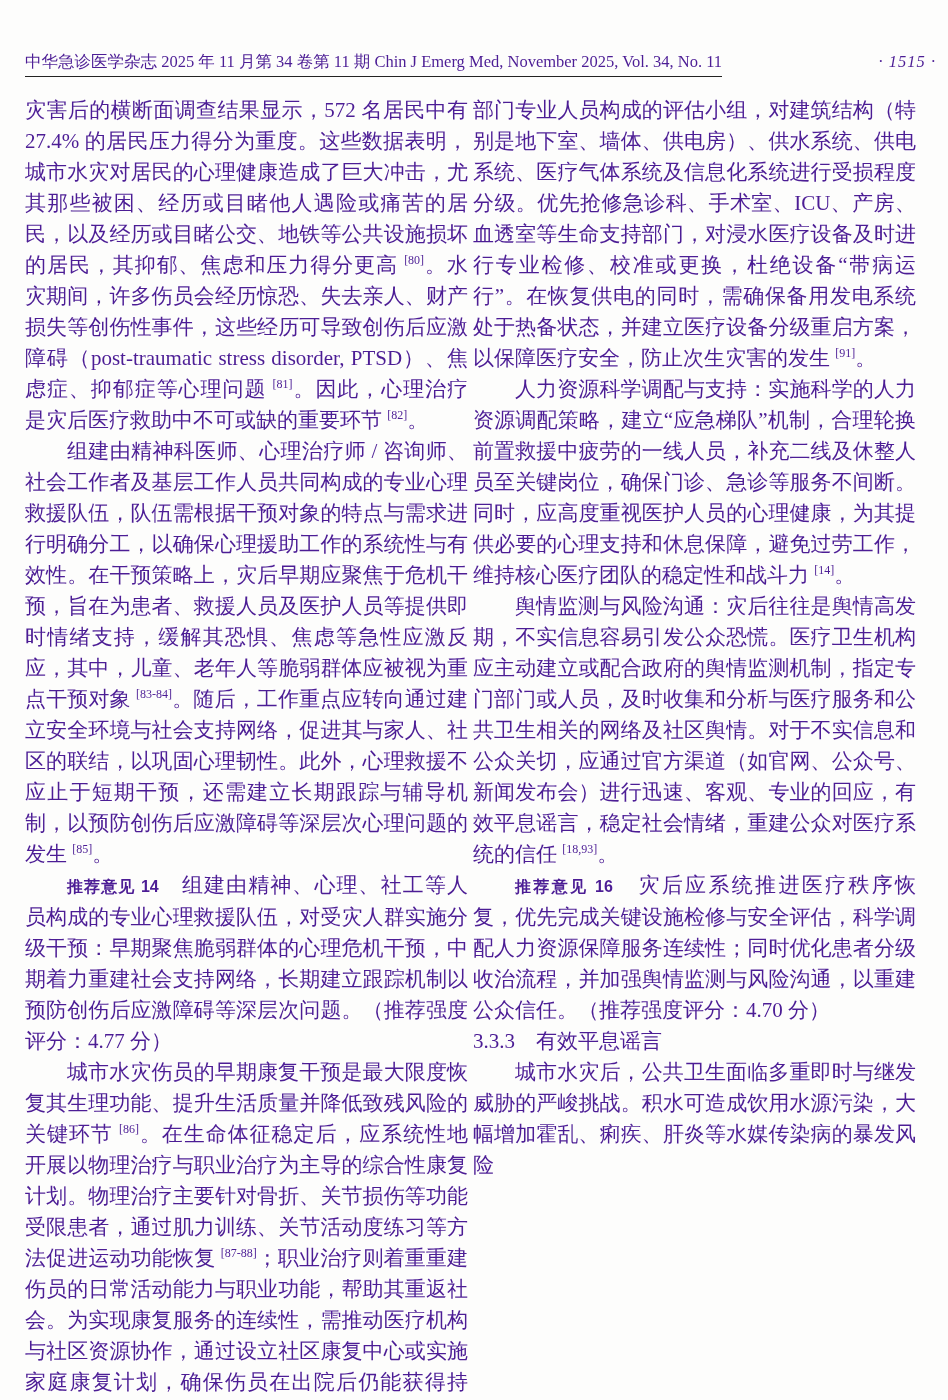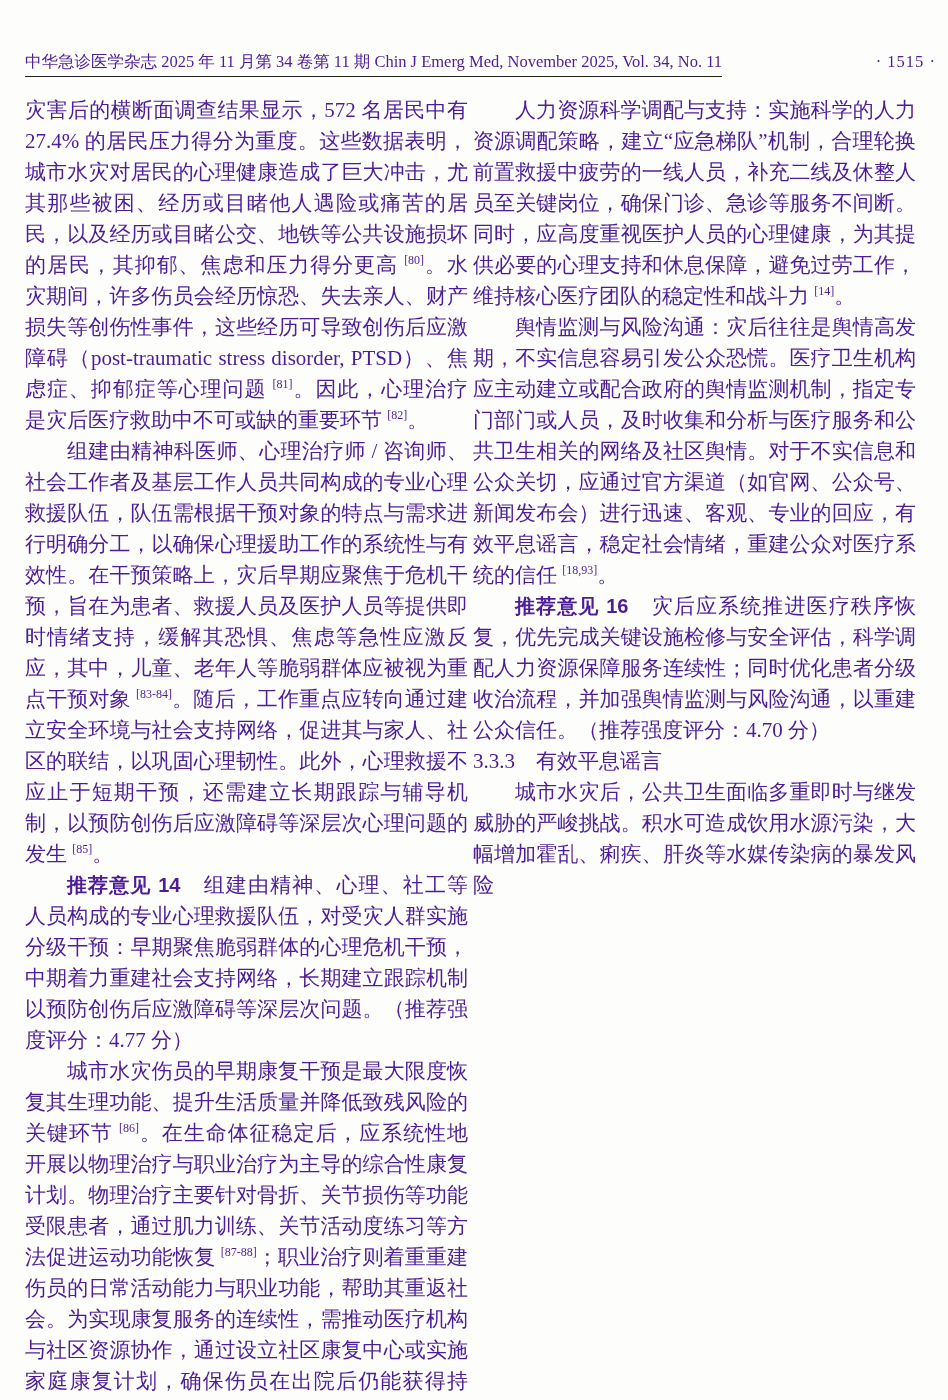--- a/index.html
+++ b/index.html
@@ -28,20 +28,21 @@
     font-size: 16.5px;
     line-height: 24px;
     white-space: nowrap;
   }
   .journal-line {
     border-bottom: 1.2px solid #222;
     padding-bottom: 2px;
   }
   .page-number {
     letter-spacing: 1px;
+    font-style: italic;
   }
   .columns {
     position: absolute;
     top: 95px;
     left: 25px;
     display: flex;
     gap: 5px;
   }
   .column {
     width: 443px;
@@ -55,21 +56,21 @@
   .column p {
     margin: 0;
     padding: 0;
   }
   .para.indent {
     text-indent: 2em;
   }
   .para b {
     font-family: "Liberation Sans", "DejaVu Sans", sans-serif;
     font-weight: 700;
-    font-size: 20px;
+    font-size: 16px;
   }
   sup.ref {
     font-size: 12px;
     line-height: 0;
     vertical-align: super;
     letter-spacing: 0;
   }
 </style>
 </head>
 <body>
@@ -81,20 +82,21 @@
   </header>
 
   <main class="columns">
     <div class="column">
         <p class="para"><span>灾害后的横断面调查结果显示，572 名居民中有 27.4% 的居民压力得分为重度。这些数据表明，城市水灾对居民的心理健康造成了巨大冲击，尤其那些被困、经历或目睹他人遇险或痛苦的居民，以及经历或目睹公交、地铁等公共设施损坏的居民，其抑郁、焦虑和压力得分更高 </span><sup class="ref">[80]</sup><span>。水灾期间，许多伤员会经历惊恐、失去亲人、财产损失等创伤性事件，这些经历可导致创伤后应激障碍（post-traumatic stress disorder, PTSD）、焦虑症、抑郁症等心理问题 </span><sup class="ref">[81]</sup><span>。因此，心理治疗是灾后医疗救助中不可或缺的重要环节 </span><sup class="ref">[82]</sup><span>。</span></p>
         <p class="para indent"><span>组建由精神科医师、心理治疗师 / 咨询师、社会工作者及基层工作人员共同构成的专业心理救援队伍，队伍需根据干预对象的特点与需求进行明确分工，以确保心理援助工作的系统性与有效性。在干预策略上，灾后早期应聚焦于危机干预，旨在为患者、救援人员及医护人员等提供即时情绪支持，缓解其恐惧、焦虑等急性应激反应，其中，儿童、老年人等脆弱群体应被视为重点干预对象 </span><sup class="ref">[83-84]</sup><span>。随后，工作重点应转向通过建立安全环境与社会支持网络，促进其与家人、社区的联结，以巩固心理韧性。此外，心理救援不应止于短期干预，还需建立长期跟踪与辅导机制，以预防创伤后应激障碍等深层次心理问题的发生 </span><sup class="ref">[85]</sup><span>。</span></p>
         <p class="para indent"><b>推荐意见 14</b><span>　组建由精神、心理、社工等人员构成的专业心理救援队伍，对受灾人群实施分级干预：早期聚焦脆弱群体的心理危机干预，中期着力重建社会支持网络，长期建立跟踪机制以预防创伤后应激障碍等深层次问题。（推荐强度评分：4.77 分）</span></p>
         <p class="para indent"><span>城市水灾伤员的早期康复干预是最大限度恢复其生理功能、提升生活质量并降低致残风险的关键环节 </span><sup class="ref">[86]</sup><span>。在生命体征稳定后，应系统性地开展以物理治疗与职业治疗为主导的综合性康复计划。物理治疗主要针对骨折、关节损伤等功能受限患者，通过肌力训练、关节活动度练习等方法促进运动功能恢复 </span><sup class="ref">[87-88]</sup><span>；职业治疗则着重重建伤员的日常活动能力与职业功能，帮助其重返社会。为实现康复服务的连续性，需推动医疗机构与社区资源协作，通过设立社区康复中心或实施家庭康复计划，确保伤员在出院后仍能获得持续、专业的康复支持。早期、规范且完整的康复介入，对于改善预后、减轻长期残疾负担具有至关重要的意义。</span></p>
       </div>
     <div class="column">
+        <p class="para"><span>部门专业人员构成的评估小组，对建筑结构（特别是地下室、墙体、供电房）、供水系统、供电系统、医疗气体系统及信息化系统进行受损程度分级。优先抢修急诊科、手术室、ICU、产房、血透室等生命支持部门，对浸水医疗设备及时进行专业检修、校准或更换，杜绝设备“带病运行”。在恢复供电的同时，需确保备用发电系统处于热备状态，并建立医疗设备分级重启方案，以保障医疗安全，防止次生灾害的发生 </span><sup class="ref">[91]</sup><span>。</span></p>
         <p class="para indent"><span>人力资源科学调配与支持：实施科学的人力资源调配策略，建立“应急梯队”机制，合理轮换前置救援中疲劳的一线人员，补充二线及休整人员至关键岗位，确保门诊、急诊等服务不间断。同时，应高度重视医护人员的心理健康，为其提供必要的心理支持和休息保障，避免过劳工作，维持核心医疗团队的稳定性和战斗力 </span><sup class="ref">[14]</sup><span>。</span></p>
         <p class="para indent"><span>舆情监测与风险沟通：灾后往往是舆情高发期，不实信息容易引发公众恐慌。医疗卫生机构应主动建立或配合政府的舆情监测机制，指定专门部门或人员，及时收集和分析与医疗服务和公共卫生相关的网络及社区舆情。对于不实信息和公众关切，应通过官方渠道（如官网、公众号、新闻发布会）进行迅速、客观、专业的回应，有效平息谣言，稳定社会情绪，重建公众对医疗系统的信任 </span><sup class="ref">[18,93]</sup><span>。</span></p>
         <p class="para indent"><b>推荐意见 16</b><span>　灾后应系统推进医疗秩序恢复，优先完成关键设施检修与安全评估，科学调配人力资源保障服务连续性；同时优化患者分级收治流程，并加强舆情监测与风险沟通，以重建公众信任。（推荐强度评分：4.70 分）</span></p>
         <p class="para heading"><span>3.3.3　有效平息谣言</span></p>
         <p class="para indent"><span>城市水灾后，公共卫生面临多重即时与继发威胁的严峻挑战。积水可造成饮用水源污染，大幅增加霍乱、痢疾、肝炎等水媒传染病的暴发风险 </span></p>
       </div>
   </main>
 </div>
 
 </body></html>

